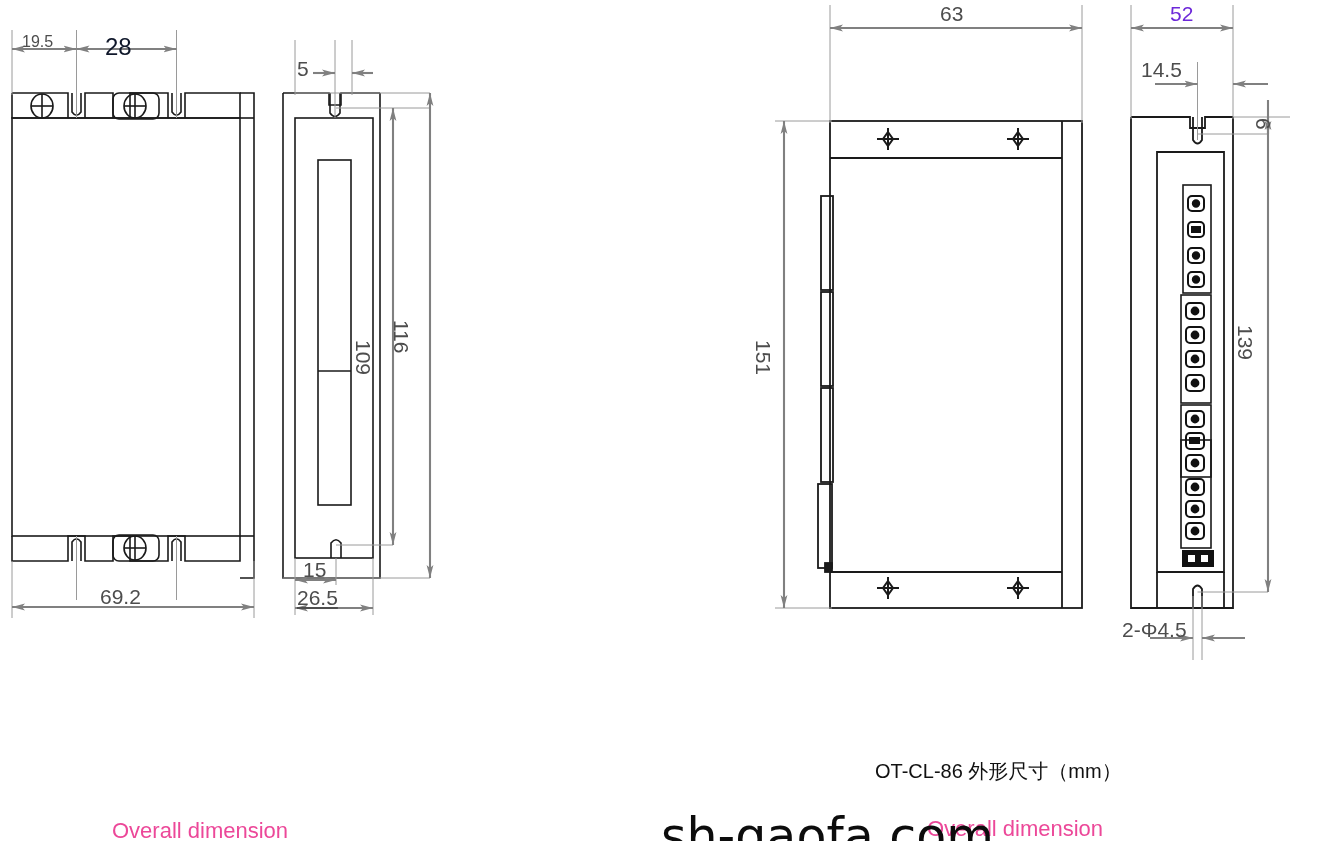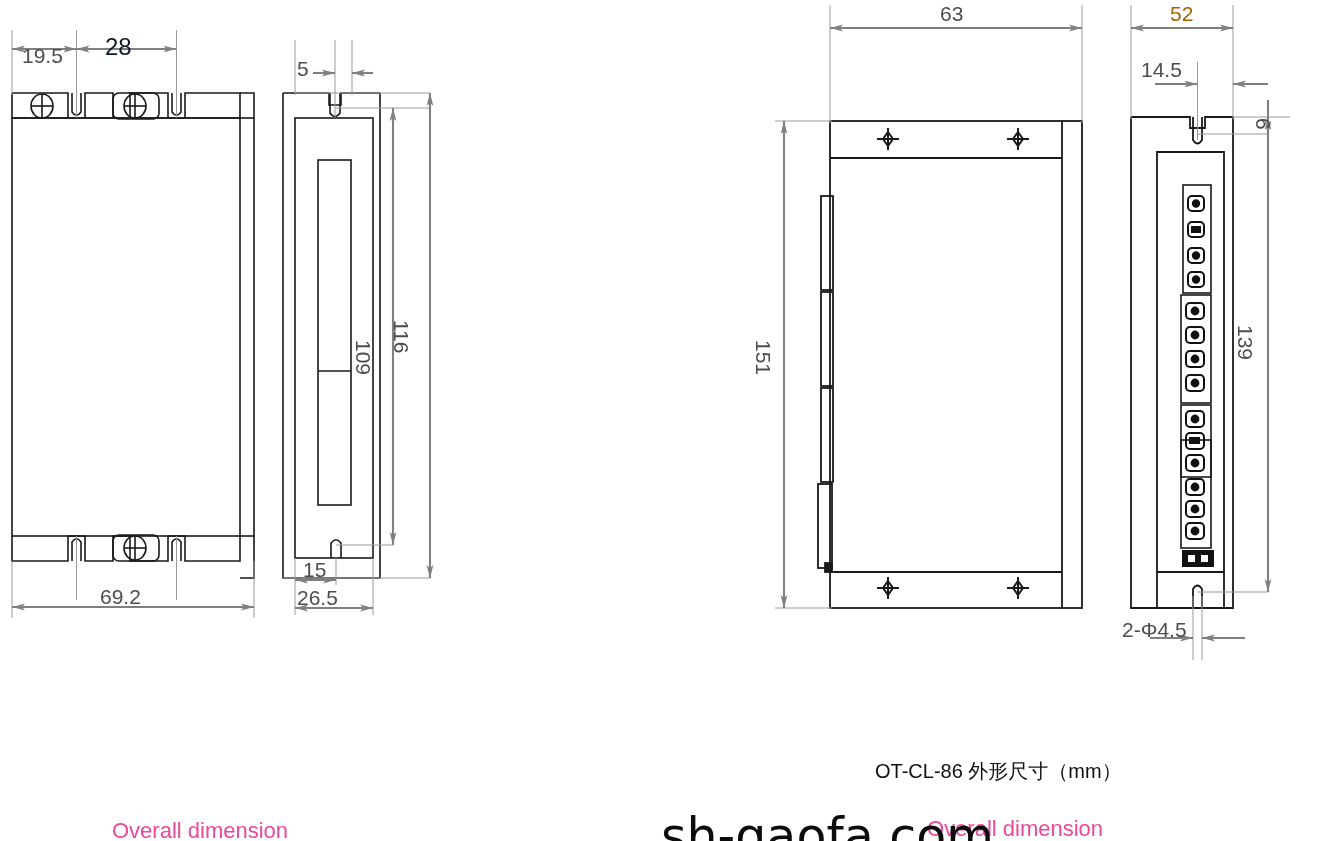--- a/index.html
+++ b/index.html
@@ -260,34 +260,34 @@
       <line x1="1155" y1="84" x2="1197.5" y2="84" marker-end="url(#ahR)"></line>
       <line x1="1233" y1="84" x2="1268" y2="84" marker-start="url(#ahL)"></line>
       <line x1="1268" y1="100" x2="1268" y2="134" marker-end="url(#ahR)"></line>
       <line x1="1268" y1="117" x2="1268" y2="592" marker-start="url(#ahL)" marker-end="url(#ahR)"></line>
       <line x1="1150" y1="638" x2="1193" y2="638" marker-end="url(#ahR)"></line>
       <line x1="1202" y1="638" x2="1245" y2="638" marker-start="url(#ahL)"></line>
     </g>
   </g>
 </svg>
 
-<div class="cap" style="left:22px;top:33px;font-size:21px;color:#4d4d4d;margin-top:11px;">19.5</div>
+<div class="cap" style="left:22px;top:33px;font-size:16px;color:#4d4d4d;">19.5</div>
 <div class="cap" style="left:105px;top:33px;font-size:24px;color:#0f172a;">28</div>
 <div class="cap" style="left:100px;top:585px;font-size:21px;color:#4d4d4d;">69.2</div>
 
 <div class="cap" style="left:297px;top:57px;font-size:21px;color:#4d4d4d;">5</div>
 <div class="cap" style="left:303px;top:558px;font-size:21px;color:#4d4d4d;">15</div>
-<div class="cap" style="left:297px;top:586px;font-size:21px;color:#4d4d4d;">26.5</div>
+<div class="cap" style="left:297px;top:586px;font-size:21px;color:#4d4d4d;text-decoration:underline;">26.5</div>
 <div class="cap" style="left:375px;top:340px;font-size:21px;color:#4d4d4d;transform:rotate(90deg);transform-origin:left top;">109</div>
 <div class="cap" style="left:413px;top:320px;font-size:21px;color:#4d4d4d;transform:rotate(90deg);transform-origin:left top;">116</div>
 
 <div class="cap" style="left:940px;top:2px;font-size:21px;color:#4d4d4d;">63</div>
 <div class="cap" style="left:775px;top:340px;font-size:21px;color:#4d4d4d;transform:rotate(90deg);transform-origin:left top;">151</div>
 
-<div class="cap" style="left:1170px;top:2px;font-size:21px;color:#a16207;">52</div>
+<div class="cap" style="left:1170px;top:2px;font-size:21px;color:#6d28d9;">52</div>
 <div class="cap" style="left:1141px;top:58px;font-size:21px;color:#4d4d4d;">14.5</div>
 <div class="cap" style="left:1275px;top:118px;font-size:21px;color:#4d4d4d;transform:rotate(90deg);transform-origin:left top;">6</div>
 <div class="cap" style="left:1257px;top:325px;font-size:21px;color:#4d4d4d;transform:rotate(90deg);transform-origin:left top;">139</div>
 <div class="cap" style="left:1090px;top:618px;font-size:21px;color:#4d4d4d;margin-left:32px;">2-Φ4.5</div>
 
 <div class="cap cap-en" style="left:112px;top:818px;">Overall dimension</div>
 
 <div class="cap cap-cn" style="left:875px;top:758px;">OT-CL-86 外形尺寸（mm）</div>
 <div class="cap cap-en" style="left:927px;top:816px;">Overall dimension</div>
 

